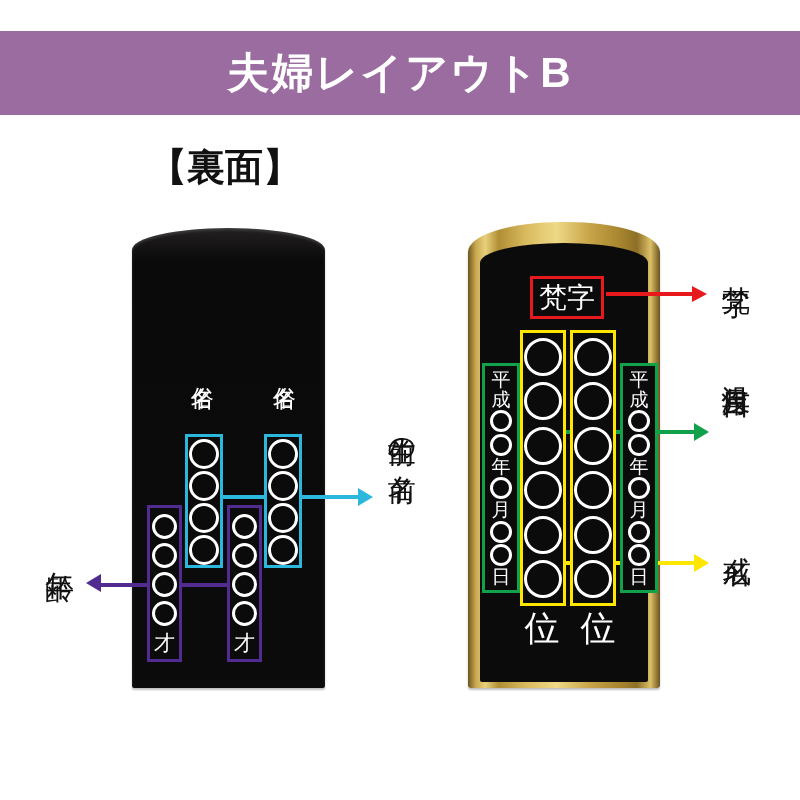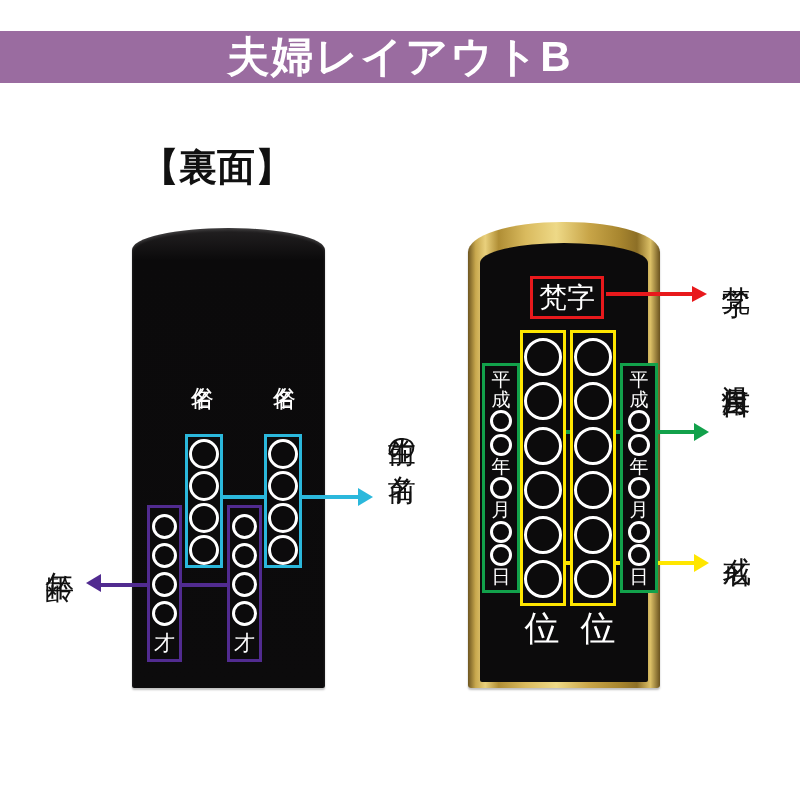--- a/index.html
+++ b/index.html
@@ -1,27 +1,27 @@
 <!DOCTYPE html>
 <html style="--banner_bg: #9a6ca0; --cyan: #2bb8dc; --purple: #512b90; --red: #e8191c; --green: #12a14b; --yellow: #ffe600; --tablet_black: #0c0b0c; --text_white: #ffffff;"><head>
 <meta charset="utf-8">
 <style>
   html,body{margin:0;padding:0;background:#fff;}
   .stage{position:relative;width:800px;height:800px;background:#fff;overflow:hidden;
          font-family:"Liberation Sans",sans-serif;}
 
   
-  .banner{position:absolute;left:0;top:31px;width:800px;height:52px;
+  .banner{position:absolute;left:0;top:31px;width:800px;height:84px;
           background:var(--banner_bg);display:flex;align-items:center;justify-content:center;}
   .banner span{color:#fff;font-size:42px;font-weight:700;letter-spacing:2px;}
 
   
   .heading{position:absolute;top:142px;width:200px;text-align:center;
            font-size:38px;font-weight:700;color:#111;}
-  .heading.back{left:117px;}
+  .heading.back{left:125px;}
   .heading.front{left:465px;}
 
   
   .tablet-back{position:absolute;left:132px;top:228px;width:193px;height:460px;
                background:linear-gradient(180deg,#232122 0%,#0b0a0b 7%,var(--tablet_black) 100%);
                border-radius:96px 96px 2px 2px / 22px 22px 2px 2px;
                box-shadow:0 2px 2px rgba(0,0,0,.25), inset 0 2px 3px rgba(255,255,255,.14);}
   .tablet-front{position:absolute;left:468px;top:222px;width:192px;height:466px;
                background:linear-gradient(90deg,#6e5620 0%,#c8a84e 4%,#e9d07c 9%,#b08e35 16%,
                  #d9ba5e 30%,#eed987 46%,#c8a548 63%,#a8862f 79%,#8d6f26 88%,#dcc067 95%,#6b531f 100%);

